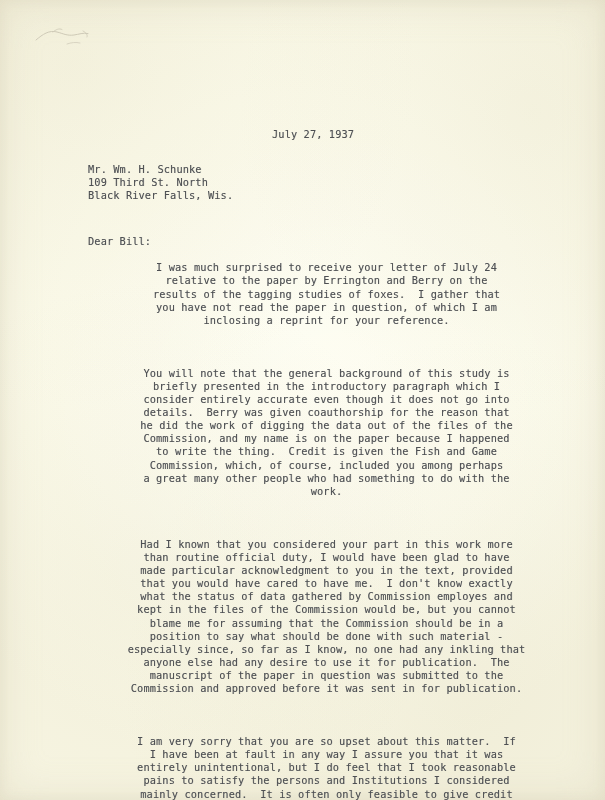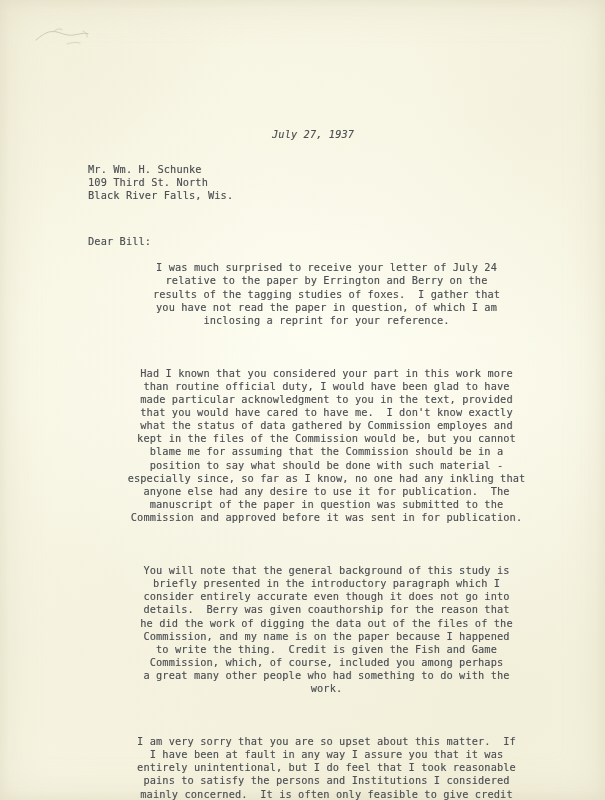--- a/index.html
+++ b/index.html
@@ -59,21 +59,20 @@
     letter-spacing: 0.18px;
     white-space: pre;
     text-shadow:
       0.45px 0 0 rgba(110,112,118,0.30),
       0 0.4px 0 rgba(120,122,128,0.22);
   }
 
   .date-line {
     left: 272px;
     top: 128px;
-    font-style: italic;
   }
 
   .address-block {
     left: 88px;
     top: 163px;
   }
 
   .salutation {
     left: 88px;
     top: 206px;
@@ -117,42 +116,42 @@
 Black River Falls, Wis.</div>
 
   <div class="typed salutation">Dear Bill:</div>
 
   <div class="typed body-block">
     <p class="para">I was much surprised to receive your letter of July 24
 relative to the paper by Errington and Berry on the
 results of the tagging studies of foxes.  I gather that
 you have not read the paper in question, of which I am
 inclosing a reprint for your reference.</p>
+    <p class="para">You will note that the general background of this study is
+briefly presented in the introductory paragraph which I
+consider entirely accurate even though it does not go into
+details.  Berry was given coauthorship for the reason that
+he did the work of digging the data out of the files of the
+Commission, and my name is on the paper because I happened
+to write the thing.  Credit is given the Fish and Game
+Commission, which, of course, included you among perhaps
+a great many other people who had something to do with the
+work.</p>
     <p class="para">Had I known that you considered your part in this work more
 than routine official duty, I would have been glad to have
 made particular acknowledgment to you in the text, provided
 that you would have cared to have me.  I don't know exactly
 what the status of data gathered by Commission employes and
 kept in the files of the Commission would be, but you cannot
 blame me for assuming that the Commission should be in a
 position to say what should be done with such material -
 especially since, so far as I know, no one had any inkling that
 anyone else had any desire to use it for publication.  The
 manuscript of the paper in question was submitted to the
 Commission and approved before it was sent in for publication.</p>
-    <p class="para">You will note that the general background of this study is
-briefly presented in the introductory paragraph which I
-consider entirely accurate even though it does not go into
-details.  Berry was given coauthorship for the reason that
-he did the work of digging the data out of the files of the
-Commission, and my name is on the paper because I happened
-to write the thing.  Credit is given the Fish and Game
-Commission, which, of course, included you among perhaps
-a great many other people who had something to do with the
-work.</p>
     <p class="para">I am very sorry that you are so upset about this matter.  If
 I have been at fault in any way I assure you that it was
 entirely unintentional, but I do feel that I took reasonable
 pains to satisfy the persons and Institutions I considered
 mainly concerned.  It is often only feasible to give credit
 to Institutions rather than to individuals for data which are
 the product of a large number of workers; and if one were to
 split hairs in giving credit for institutional services there</p>
   </div>
 

